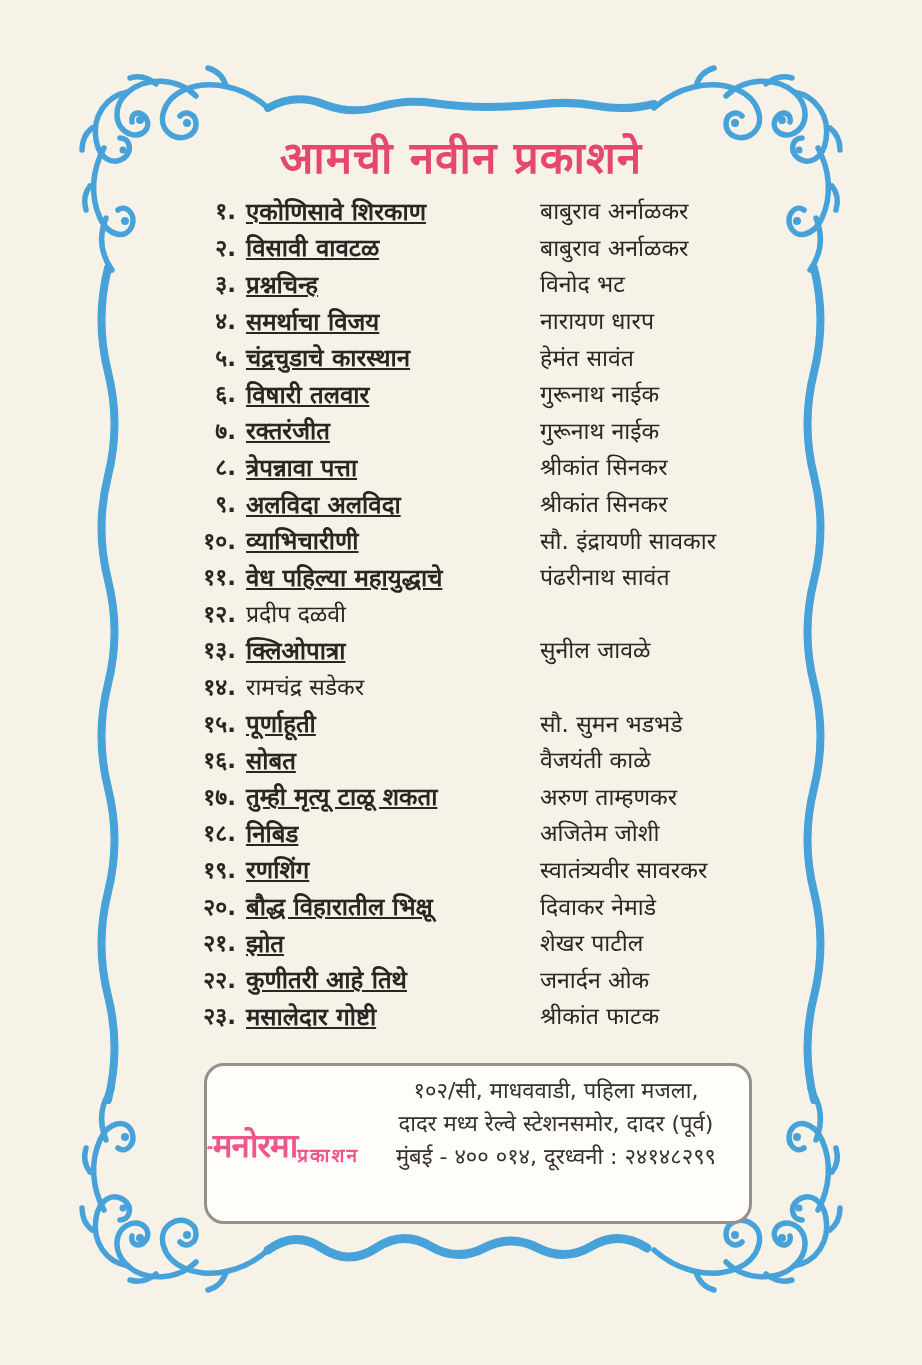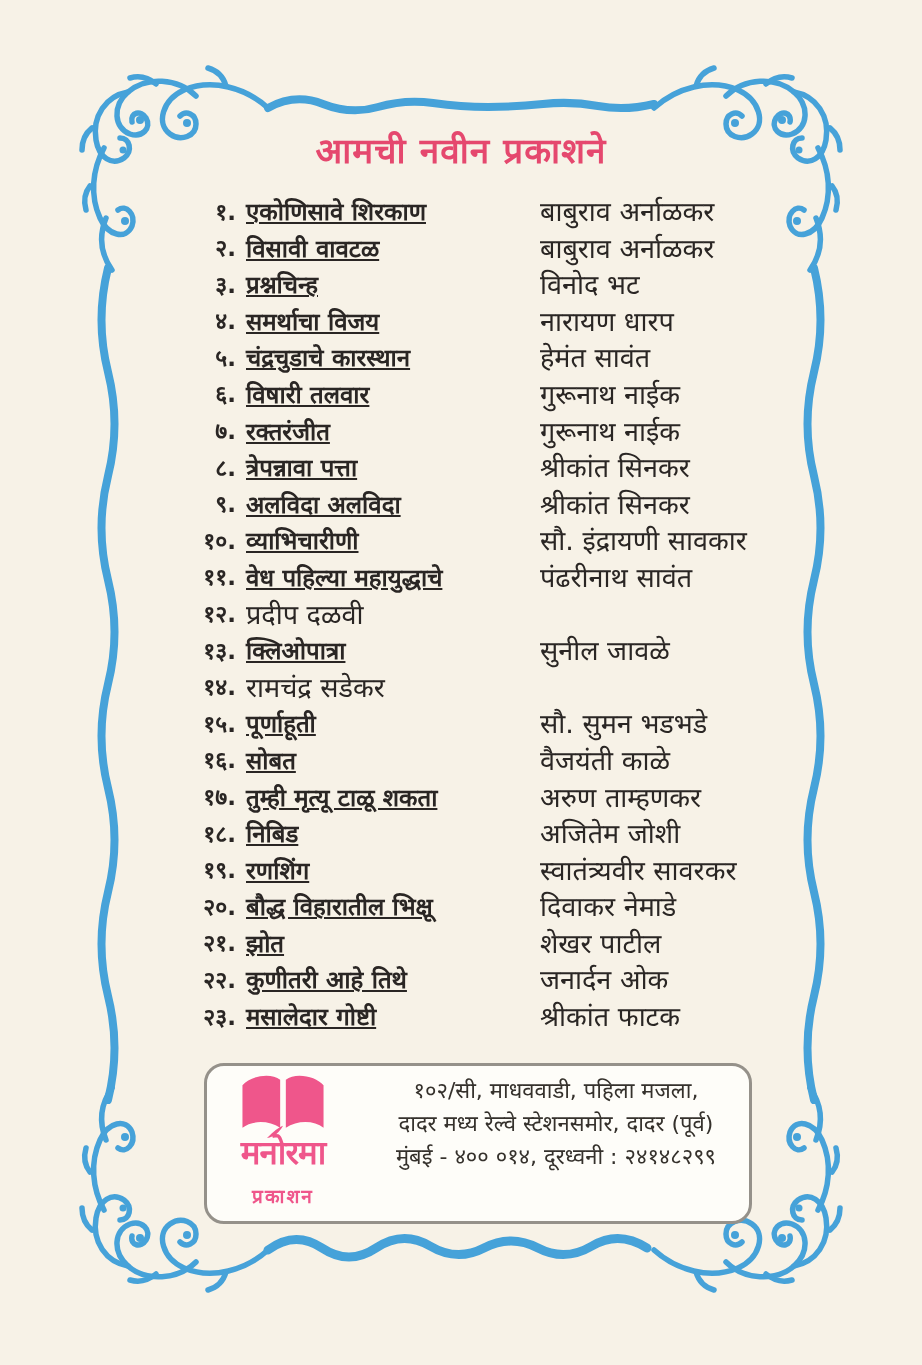--- a/index.html
+++ b/index.html
@@ -15,40 +15,40 @@
   .page{
     position:relative;width:922px;height:1365px;margin:0 auto;
     background:var(--background);overflow:hidden;color:var(--text);
   }
   .frame{position:absolute;left:0;top:0;pointer-events:none;}
   .border-stroke{stroke:var(--border_blue);}
   .border-fill{fill:var(--border_blue);}
 
   .page-title{
     position:absolute;top:126px;left:0;width:100%;
-    text-align:center;font-size:35px;font-weight:bold;
+    text-align:center;font-size:44px;font-weight:bold;
     color:var(--title_pink);letter-spacing:1px;
   }
 
   .book-list{position:absolute;left:192px;top:192px;width:580px;}
   .book-row{
     display:grid;grid-template-columns:44px 284px 1fr;column-gap:10px;
     height:36.6px;align-items:center;
   }
   .book-no{text-align:right;font-weight:bold;font-size:23px;}
   .book-title{font-weight:bold;font-size:24px;white-space:nowrap;text-decoration:underline;}
-  .book-author{font-size:27px;white-space:nowrap;}
+  .book-author{font-size:23px;white-space:nowrap;}
 
   .publisher-card{
     position:absolute;left:204px;top:1063px;width:548px;height:161px;
     background:#fefdf9;border:3px solid #95918a;border-radius:20px;
     display:flex;overflow:hidden;
   }
   .publisher-logo{
-    width:152px;display:flex;flex-direction:column;align-items:center;
+    width:152px;display:flex;flex-direction:row;align-items:center;
     padding-top:8px;
   }
   .logo-name{
     font-size:33px;font-weight:bold;color:var(--logo_pink);
     line-height:1;margin-top:-4px;letter-spacing:-1px;
   }
   .logo-subtitle{
     font-size:19px;font-weight:bold;color:var(--logo_pink);
     margin-top:14px;letter-spacing:2px;
   }

